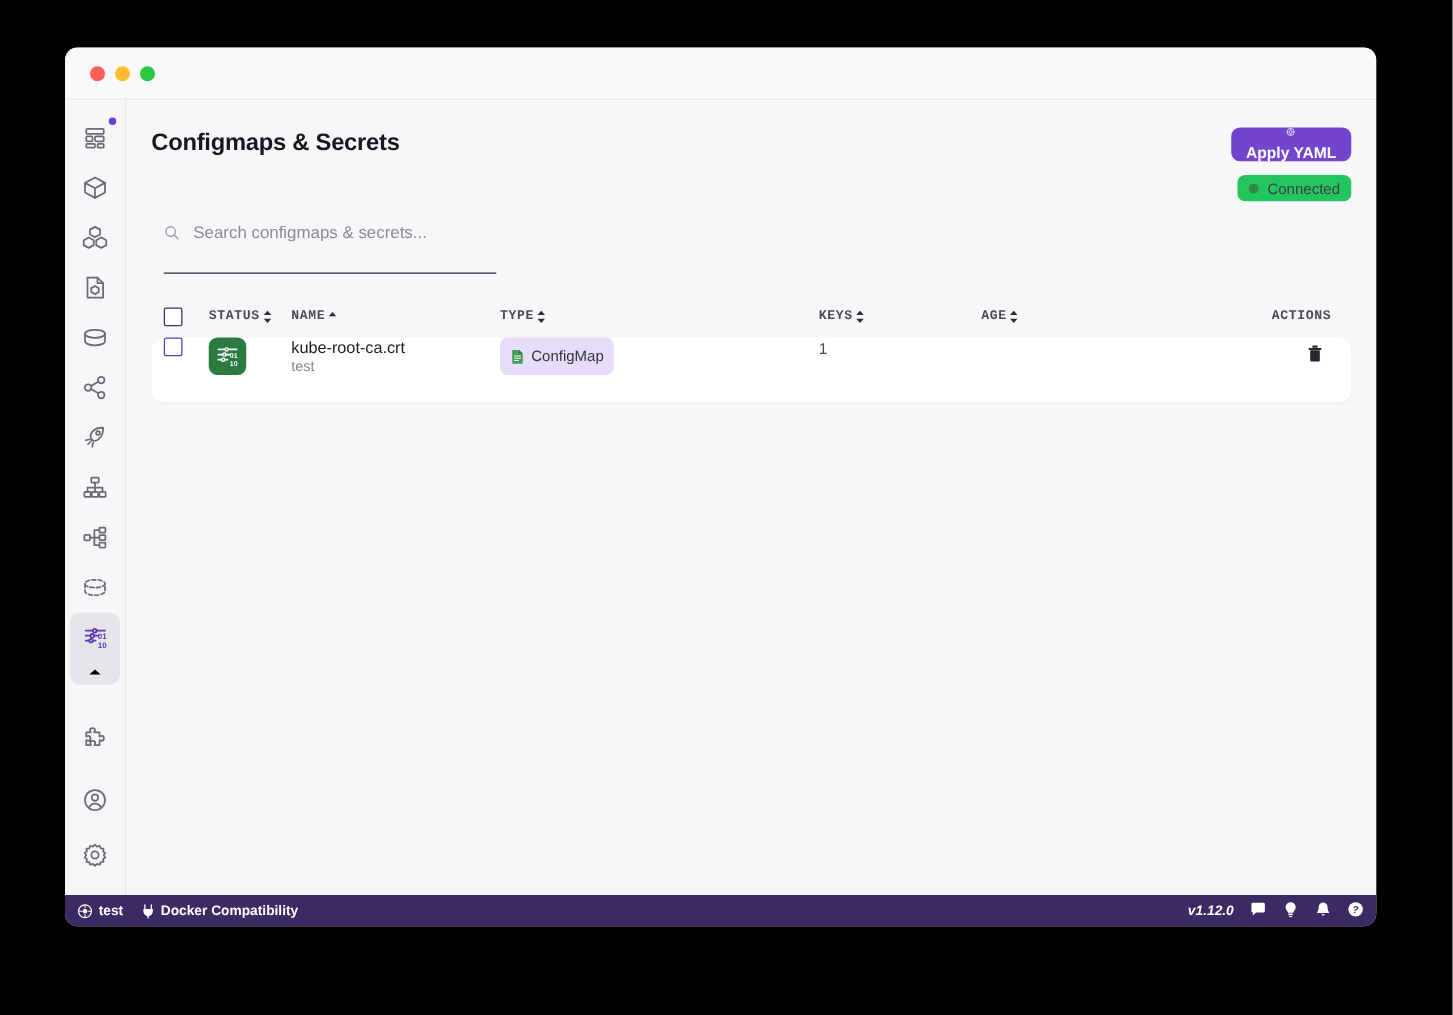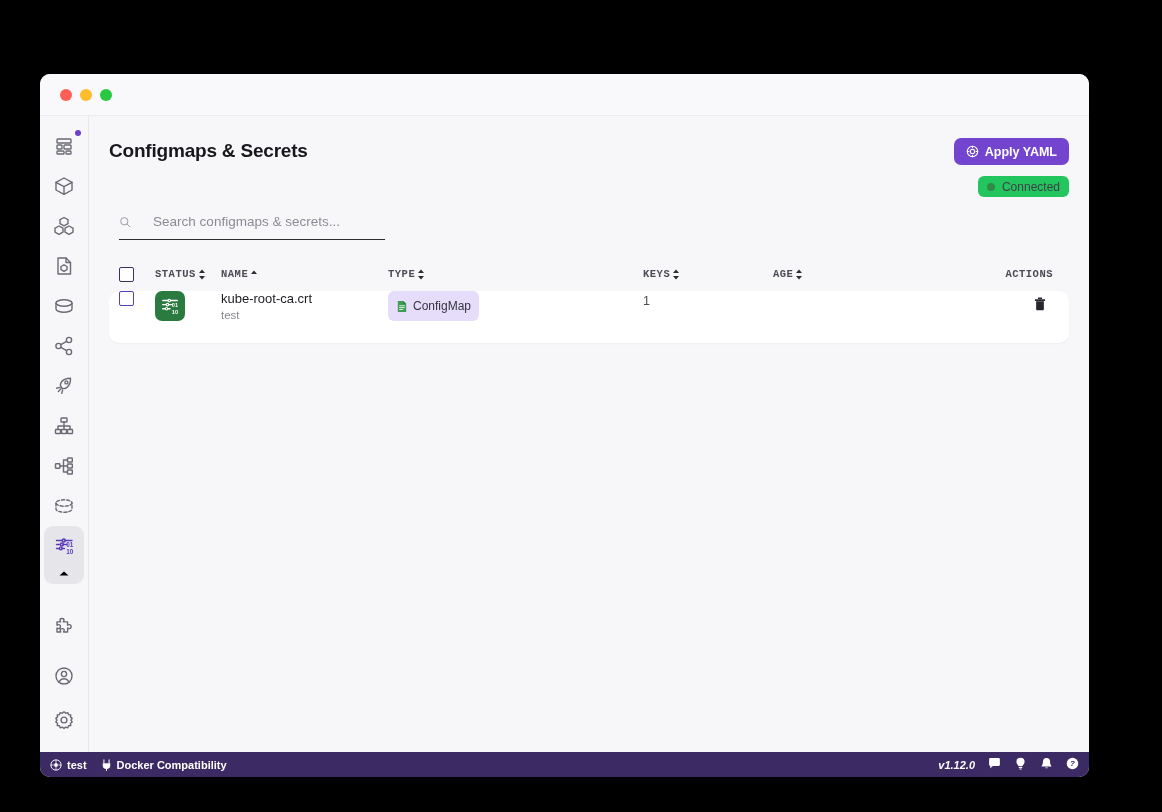--- a/index.html
+++ b/index.html
@@ -3,23 +3,23 @@
 <meta charset="utf-8">
 <style>
   html,body{margin:0;padding:0;}
   body{
     width:1162px;height:812px;
     background:#000;
     font-family:"Liberation Sans", sans-serif;
     overflow:hidden;
   }
   .window{
-    position:absolute;left:40px;top:38px;width:1049px;height:703px;
+    position:absolute;left:52px;top:38px;width:1049px;height:703px;
     background:#f7f7f9;border-radius:10px;overflow:hidden;
-    display:flex;flex-direction:column;margin-top:36px;
+    display:flex;flex-direction:column;
   }
   .titlebar{
     height:41px;flex:0 0 41px;background:#f9f9fb;
     border-bottom:1px solid #ececf0;
     display:flex;align-items:center;padding-left:20px;gap:8px;
   }
   .dot{width:12px;height:12px;border-radius:50%;}
   .dot.red{background:#ff5f57;}
   .dot.yellow{background:#febc2e;}
   .dot.green{background:#28c840;}
@@ -64,31 +64,32 @@
   .page-title{
     font-size:19px;font-weight:bold;color:#17171c;letter-spacing:-0.2px;
     margin:0 0 0 0;padding-top:2px;
   }
   .head-right{display:flex;flex-direction:column;align-items:flex-end;gap:11px;}
   .apply-btn{
     background:#7345ce;color:#fff;border:none;border-radius:7px;
     height:27px;padding:0 12px;font-size:12.5px;font-weight:bold;
     display:flex;align-items:center;gap:6px;cursor:pointer;
     font-family:"Liberation Sans", sans-serif;
+    flex-direction:column;
   }
   .conn-pill{
     background:#22c55e;border-radius:6px;height:21px;padding:0 9px;
     display:flex;align-items:center;gap:7px;font-size:12px;color:#3f3f48;
   }
   .conn-dot{width:8px;height:8px;border-radius:50%;background:#2f8b45;}
 
   .search-wrap{
     margin:16px 0 0 10px;width:266px;
-    display:flex;align-items:center;gap:20px;
-    border-bottom:1px solid #2c2c33;padding-bottom:9px;
+    display:flex;align-items:center;gap:9px;
+    border-bottom:1px solid #2c2c33;padding-bottom:24px;
   }
   .search-input{
     border:none;outline:none;background:transparent;
     font-size:13.5px;color:#2c2c33;font-family:"Liberation Sans", sans-serif;
     width:100%;
   }
   .search-input::placeholder{color:#8b8b95;}
 
   
   .table{margin-top:21px;}

